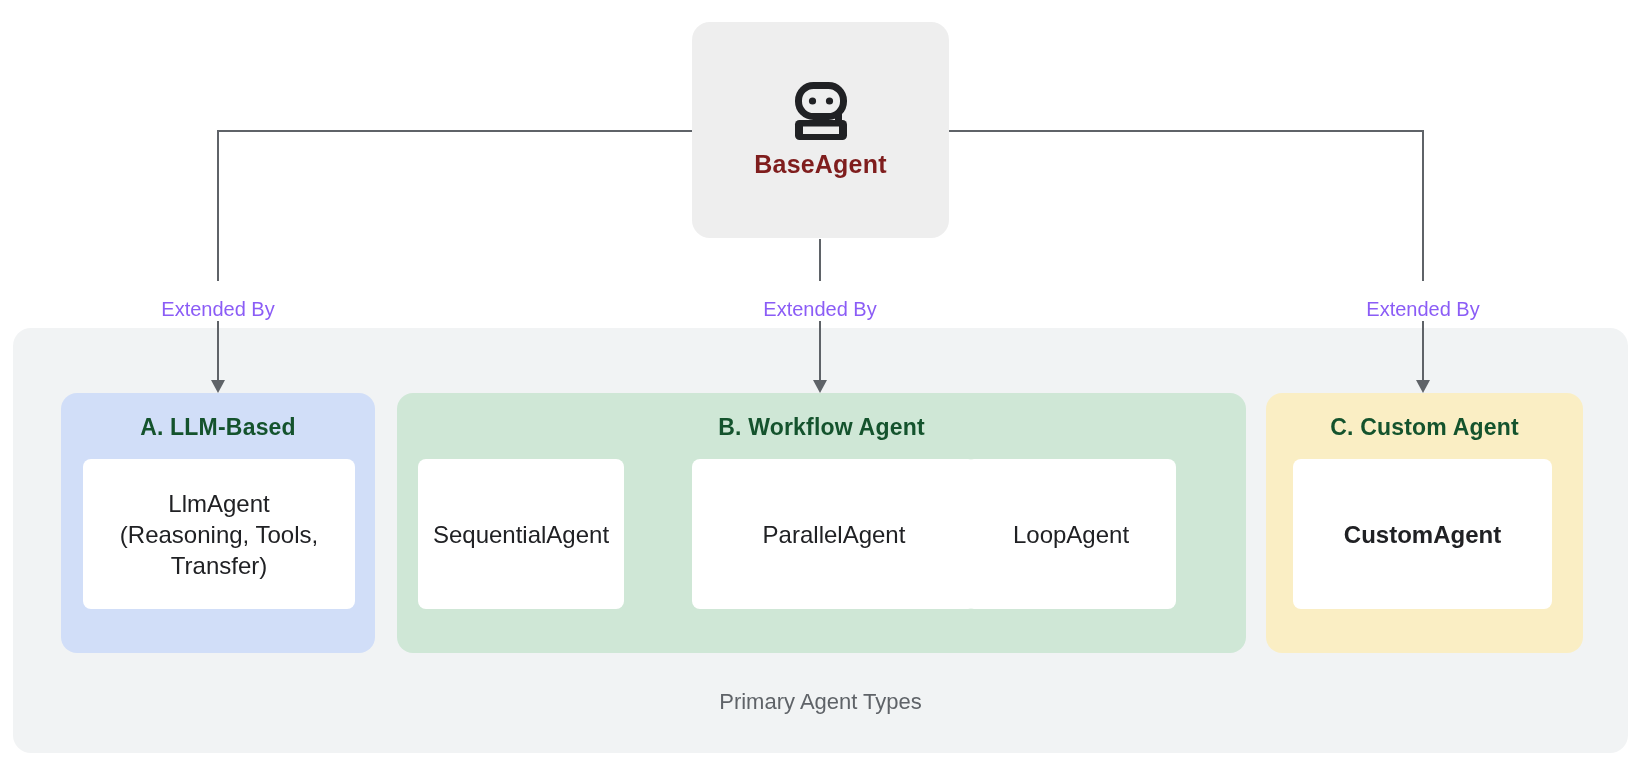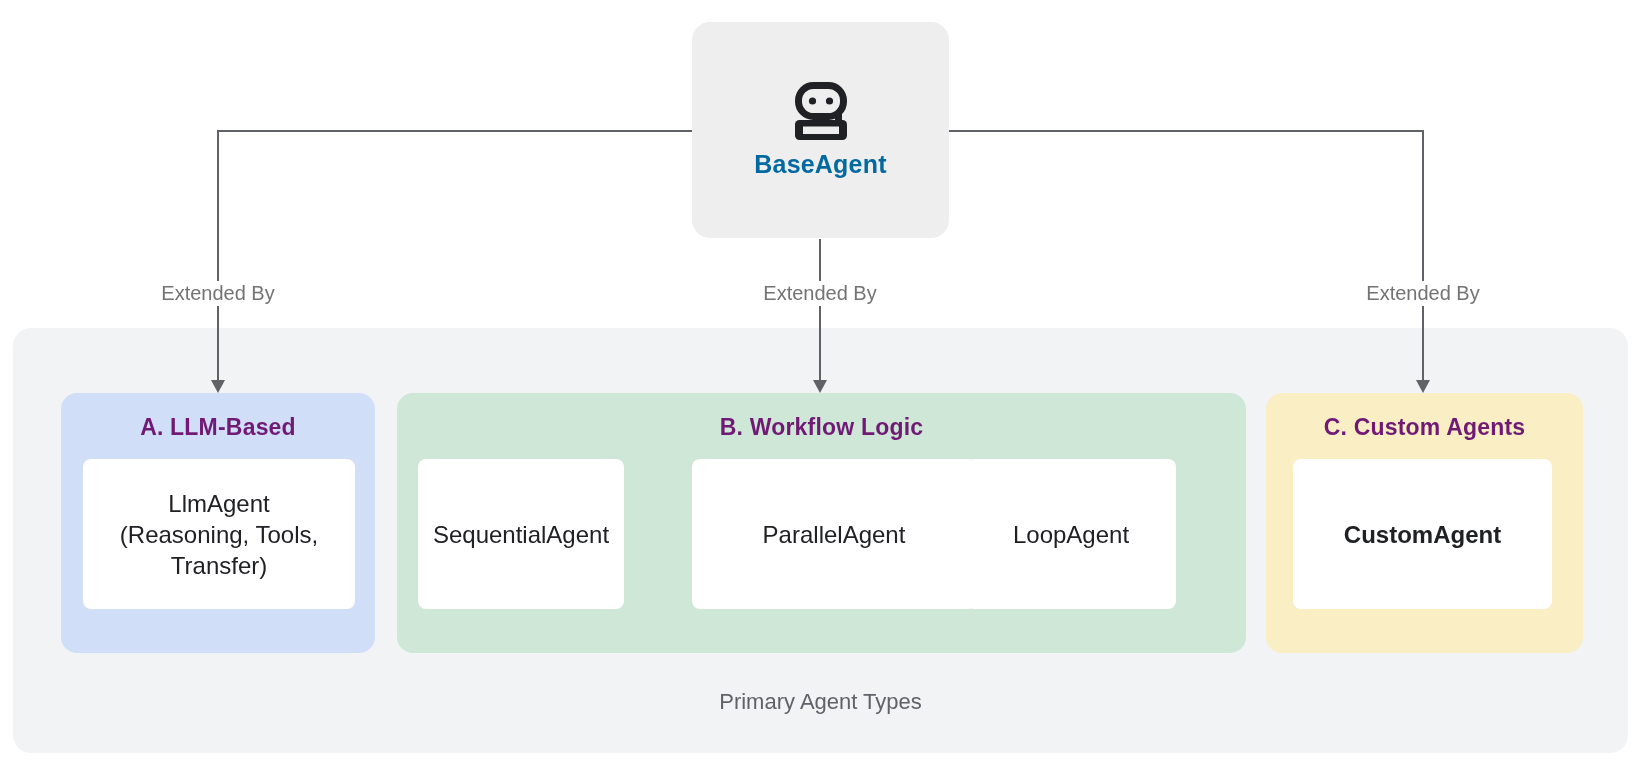--- a/index.html
+++ b/index.html
@@ -32,21 +32,21 @@
     border-radius: 18px;
     display: flex;
     flex-direction: column;
     align-items: center;
     justify-content: center;
     gap: 10px;
   }
   .root-label {
     font-size: 25px;
     font-weight: 700;
-    color: #0369a1;
+    color: #7f1d1d;
     letter-spacing: 0.2px;
   }
   .robot-icon-svg { display: block; }
 
   
   .line {
     position: absolute;
     background: #5f6368;
   }
   .h-line { height: 2px; }
@@ -55,25 +55,25 @@
   .arrowhead {
     position: absolute;
     width: 0; height: 0;
     border-left: 7px solid transparent;
     border-right: 7px solid transparent;
     border-top: 13px solid #5f6368;
   }
 
   .edge-label {
     position: absolute;
-    top: 281px;
+    top: 297px;
     transform: translateX(-50%);
     font-size: 20px;
     line-height: 24px;
-    color: #737373;
+    color: #8b5cf6;
     background: #ffffff;
     padding: 0 8px;
     white-space: nowrap;
   }
 
   
   .group {
     position: absolute;
     top: 393px;
     height: 260px;
@@ -83,21 +83,21 @@
   .group-b { left: 397px;  width: 849px; background: #cfe7d6; }
   .group-c { left: 1266px; width: 317px; background: #faeec4; }
 
   .group-title {
     position: absolute;
     top: 21px;
     left: 0; right: 0;
     text-align: center;
     font-size: 23px;
     font-weight: 700;
-    color: #701a75;
+    color: #14532d;
     letter-spacing: 0.2px;
   }
 
   
   .card {
     position: absolute;
     top: 459px;
     height: 150px;
     background: #ffffff;
     border-radius: 8px;
@@ -171,25 +171,25 @@
       </svg>
     </span>
     <span class="root-label">BaseAgent</span>
   </div>
 
   <div class="group group-a" style="background-color: rgb(209, 222, 248);">
     <div class="group-title">A. LLM-Based</div>
   </div>
 
   <div class="group group-b" style="background-color: rgb(207, 231, 214);">
-    <div class="group-title">B. Workflow Logic</div>
+    <div class="group-title">B. Workflow Agent</div>
   </div>
 
   <div class="group group-c" style="background-color: rgb(250, 238, 196);">
-    <div class="group-title">C. Custom Agents</div>
+    <div class="group-title">C. Custom Agent</div>
   </div>
 
   <div class="card card-llm">
     <span class="card-label">LlmAgent
 (Reasoning, Tools,
 Transfer)</span>
   </div>
 
   <div class="card card-seq">
     <span class="card-label">SequentialAgent</span>

